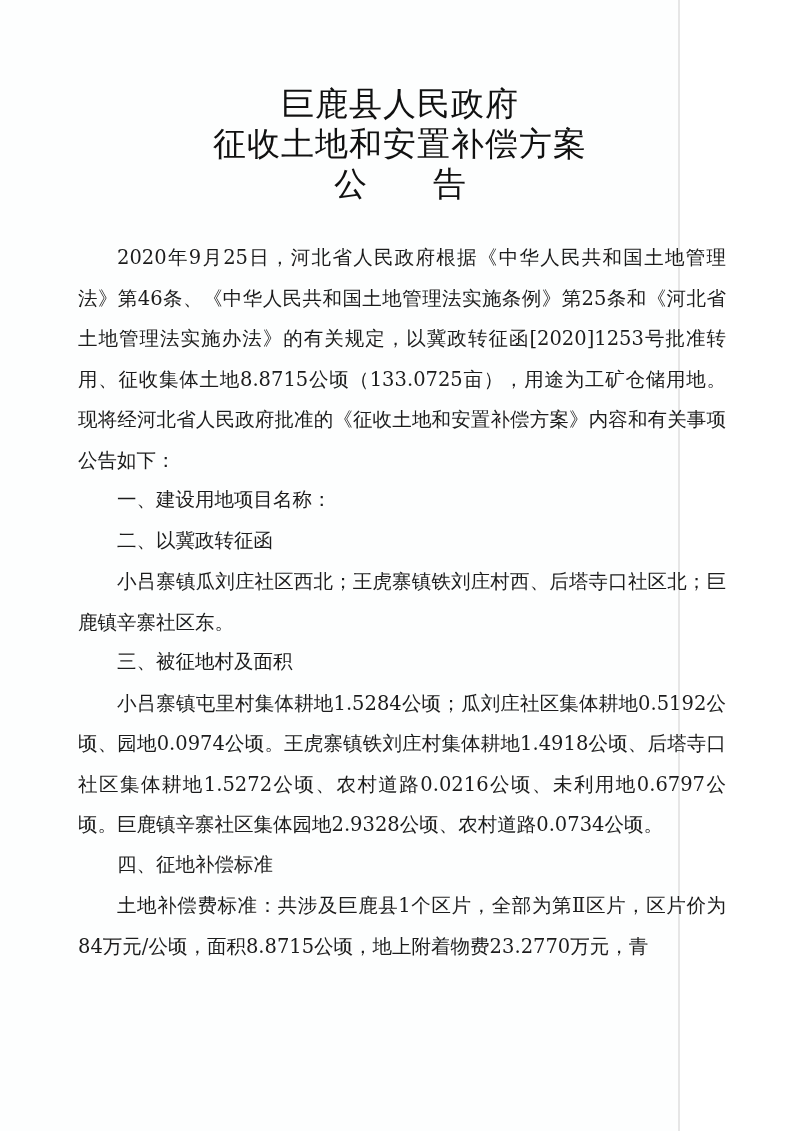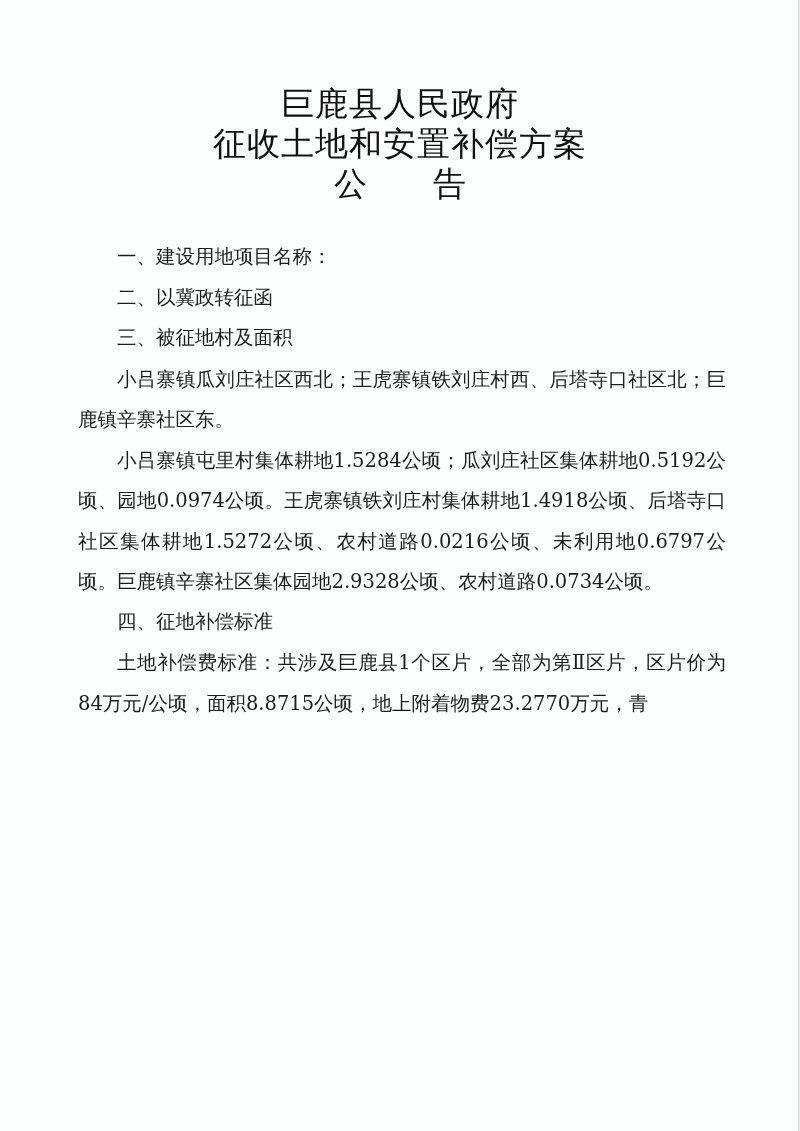--- a/index.html
+++ b/index.html
@@ -11,21 +11,21 @@
       width: 800px;
       height: 1131px;
       overflow: hidden;
       position: relative;
       font-family: "DejaVu Serif", "Liberation Serif", serif;
       color: #1a1a1a;
     }
     .page {
       position: absolute;
       left: 0; top: 0;
-      width: 800px;
+      width: 680px;
       height: 1131px;
       background: #fdfefe;
       border-right: 2px solid #e6e6e6;
       box-sizing: border-box;
     }
     .title-block {
       position: absolute;
       left: 0;
       top: 84px;
       width: 800px;
@@ -68,22 +68,23 @@
 
   <div class="title-block">
     <h1 class="title-line">巨鹿县人民政府</h1>
     <h1 class="title-line">征收土地和安置补偿方案</h1>
     <h1 class="title-line gonggao">
       <span>公</span><span class="gap"></span><span>告</span>
     </h1>
   </div>
 
   <div class="body-text">
+    <p class="para">2020年9月25日，河北省人民政府根据《中华人民共和国土地管理法》第46条、《中华人民共和国土地管理法实施条例》第25条和《河北省土地管理法实施办法》的有关规定，以冀政转征函[2020]1253号批准转用、征收集体土地8.8715公顷（133.0725亩），用途为工矿仓储用地。现将经河北省人民政府批准的《征收土地和安置补偿方案》内容和有关事项公告如下：</p>
     <p class="para heading">一、建设用地项目名称：</p>
     <p class="para heading">二、以冀政转征函</p>
+    <p class="para">小吕寨镇瓜刘庄社区西北；王虎寨镇铁刘庄村西、后塔寺口社区北；巨鹿镇辛寨社区东。</p>
     <p class="para heading">三、被征地村及面积</p>
-    <p class="para">小吕寨镇瓜刘庄社区西北；王虎寨镇铁刘庄村西、后塔寺口社区北；巨鹿镇辛寨社区东。</p>
     <p class="para">小吕寨镇屯里村集体耕地1.5284公顷；瓜刘庄社区集体耕地0.5192公顷、园地0.0974公顷。王虎寨镇铁刘庄村集体耕地1.4918公顷、后塔寺口社区集体耕地1.5272公顷、农村道路0.0216公顷、未利用地0.6797公顷。巨鹿镇辛寨社区集体园地2.9328公顷、农村道路0.0734公顷。</p>
     <p class="para heading">四、征地补偿标准</p>
     <p class="para">土地补偿费标准：共涉及巨鹿县1个区片，全部为第Ⅱ区片，区片价为84万元/公顷，面积8.8715公顷，地上附着物费23.2770万元，青</p>
   </div>
 
 </div>
 
 </body></html>

